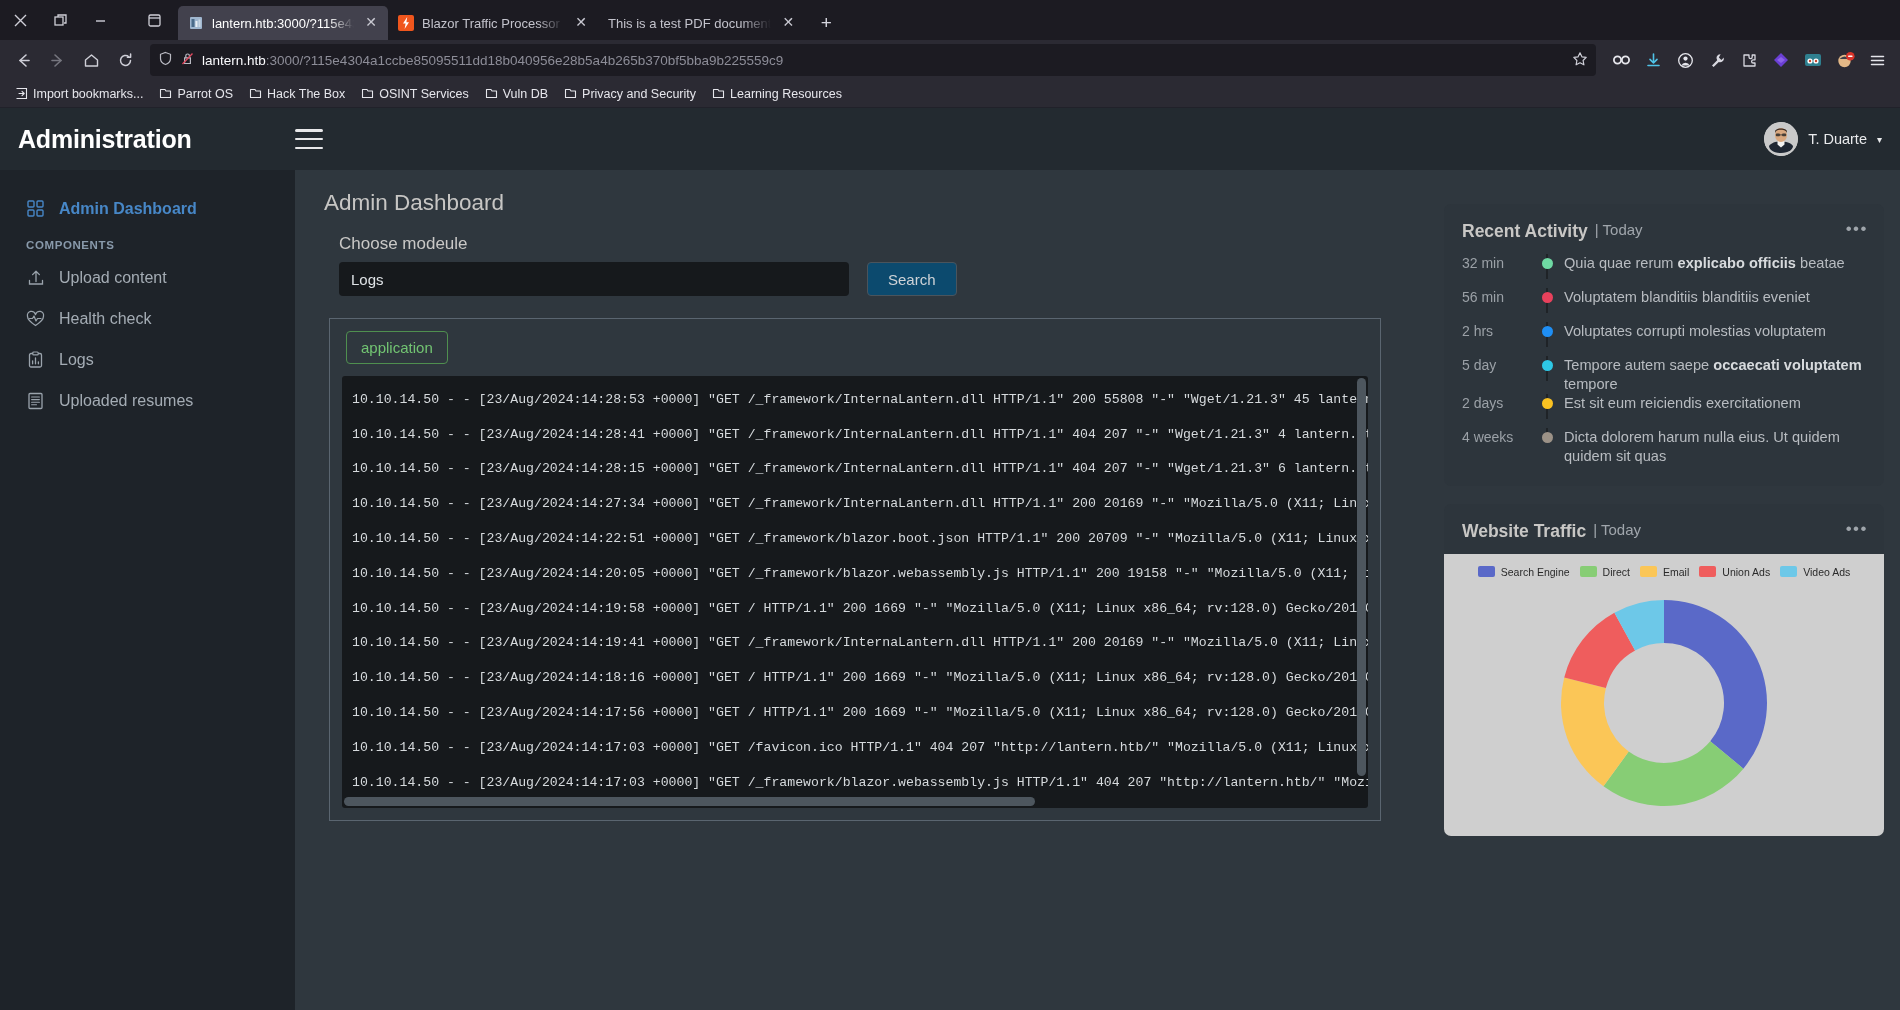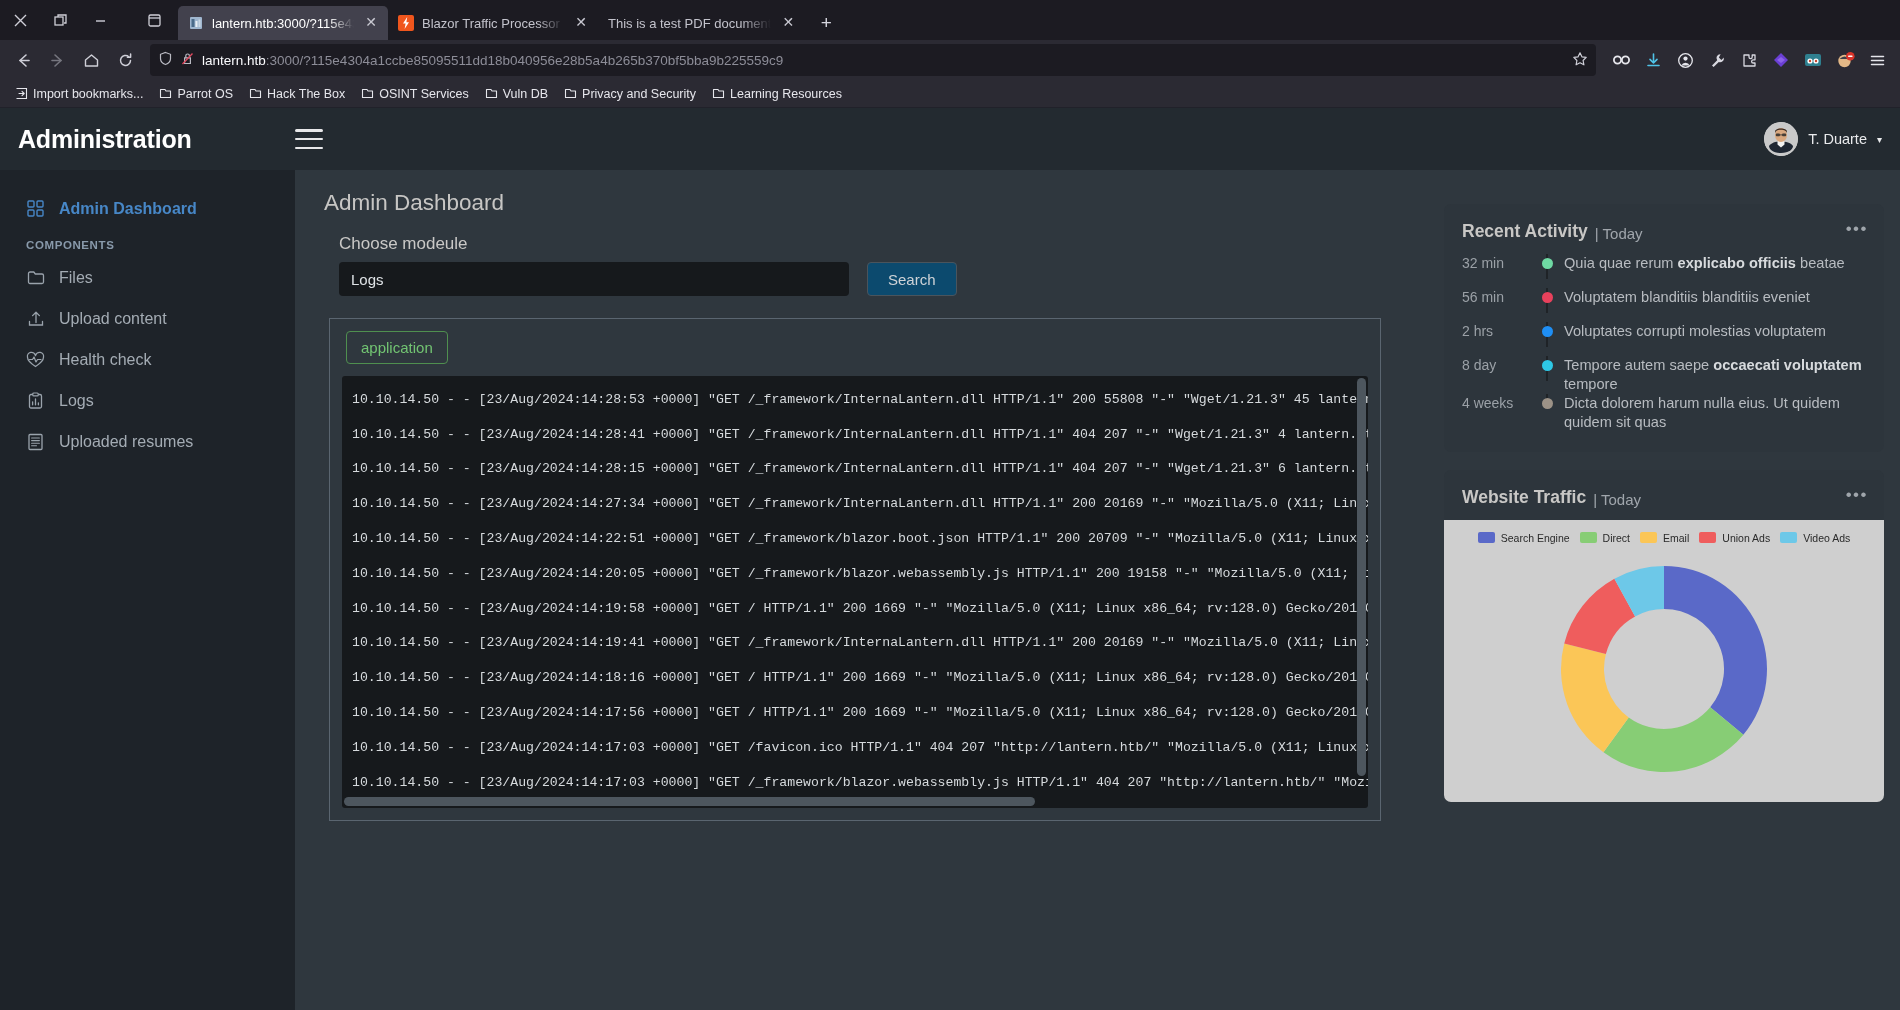--- a/index.html
+++ b/index.html
@@ -149,21 +149,21 @@
   .log-vscroll i { display:block; width:9px; height:96%; background:#4d565e; border-radius:5px; }
   .log-hscroll {
     position: absolute; left: 2px; bottom: 2px; height: 9px; width: 99%;
   }
   .log-hscroll i { display:block; height:9px; width: 68%; background:#4d565e; border-radius:5px; }
 
   
   .rail { width: 440px; flex: 0 0 440px; display:flex; flex-direction: column; gap: 18px; padding-top: 16px; }
   .card { background: #2d353c; border-radius: 7px; }
   .card-head {
-    display:flex; align-items: flex-end; padding: 17px 18px 12px 18px; position: relative;
+    display:flex; align-items: flex-start; padding: 17px 18px 12px 18px; position: relative;
   }
   .card-title { font-size: 17.5px; font-weight: 700; color: #c8c7c5; }
   .card-sub { font-size: 15px; color: #a0a6ac; margin-left: 7px; font-weight: 400; }
   .card-dots { position:absolute; right: 16px; top: 16px; color:#9fa5ab; font-size: 17px; letter-spacing:1.5px; line-height:1; }
 
   .activity { padding: 0 18px 20px 18px; }
   .act-row { display: flex; align-items: flex-start; position: relative; min-height: 34px; }
   .act-time { width: 74px; flex: 0 0 74px; font-size: 14px; color: #9ba1a7; padding-top: 1px; }
   .act-track { width: 22px; flex: 0 0 22px; display:flex; justify-content:center; position: relative; }
   .act-track:before {
@@ -433,28 +433,20 @@
                 <rect x="10" y="1" width="6" height="6" rx="1" stroke="#4787c7" stroke-width="1.4" fill="none"></rect>
                 <rect x="1" y="10" width="6" height="6" rx="1" stroke="#4787c7" stroke-width="1.4" fill="none"></rect>
                 <rect x="10" y="10" width="6" height="6" rx="1" stroke="#4787c7" stroke-width="1.4" fill="none"></rect>
               </svg>
           </span>
           <span>Admin Dashboard</span>
         </div>
 
         <div class="nav-head">COMPONENTS</div>
 
-        <div class="nav-item">
-          <span class="nico">
-            <svg width="18" height="18" viewBox="0 0 18 18">
-                <path d="M1.5 4.5 a1.5 1.5 0 0 1 1.5 -1.5 H6.8 L8.3 5 H15 a1.5 1.5 0 0 1 1.5 1.5 V13 a1.5 1.5 0 0 1 -1.5 1.5 H3 A1.5 1.5 0 0 1 1.5 13 Z" stroke="#9aa3ac" stroke-width="1.3" fill="none" stroke-linejoin="round"></path>
-              </svg>
-          </span>
-          <span>Files</span>
-        </div>
 
         <div class="nav-item">
           <span class="nico">
             <svg width="18" height="18" viewBox="0 0 18 18">
                 <path d="M9 12.5 V2.5 M5.6 5.6 L9 2.2 L12.4 5.6" stroke="#9aa3ac" stroke-width="1.3" fill="none" stroke-linecap="round" stroke-linejoin="round"></path>
                 <path d="M2.5 11.5 V15 H15.5 V11.5" stroke="#9aa3ac" stroke-width="1.3" fill="none" stroke-linecap="round"></path>
               </svg>
           </span>
           <span>Upload content</span>
         </div>
@@ -552,25 +544,32 @@
                 <span class="act-text"><span>Voluptatem blanditiis blanditiis eveniet</span><b></b><span></span></span>
               </div>
               <div class="act-row">
                 <span class="act-time">2 hrs</span>
                 <span class="act-track">
                     <span class="act-dot" style="background:#1f8ff5"></span>
                   </span>
                 <span class="act-text"><span>Voluptates corrupti molestias voluptatem</span><b></b><span></span></span>
               </div>
               <div class="act-row">
-                <span class="act-time">8 day</span>
+                <span class="act-time">5 day</span>
                 <span class="act-track">
                     <span class="act-dot" style="background:#2ec8e6"></span>
                   </span>
                 <span class="act-text"><span>Tempore autem saepe </span><b>occaecati voluptatem</b><span> tempore</span></span>
+              </div>
+              <div class="act-row">
+                <span class="act-time">2 days</span>
+                <span class="act-track">
+                    <span class="act-dot" style="background:#fac222"></span>
+                  </span>
+                <span class="act-text"><span>Est sit eum reiciendis exercitationem</span><b></b><span></span></span>
               </div>
               <div class="act-row">
                 <span class="act-time">4 weeks</span>
                 <span class="act-track">
                     <span class="act-dot" style="background:#9c9287"></span>
                   </span>
                 <span class="act-text" style="max-width:320px"><span>Dicta dolorem harum nulla eius. Ut quidem quidem sit quas</span><b></b><span></span></span>
               </div>
             </div>
           </div>

